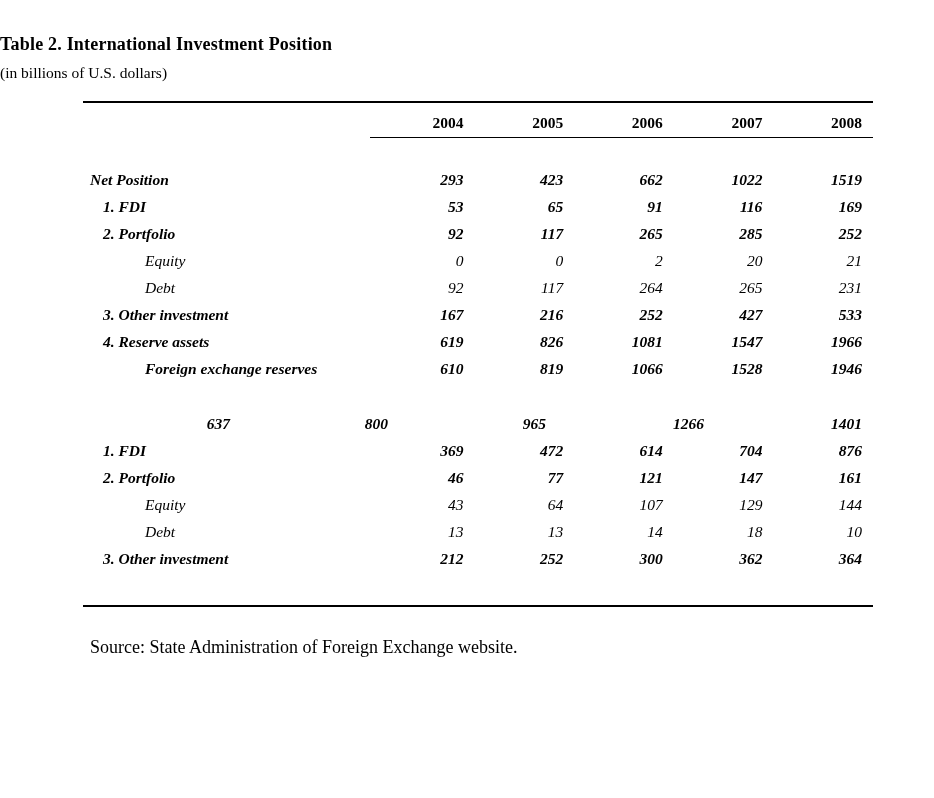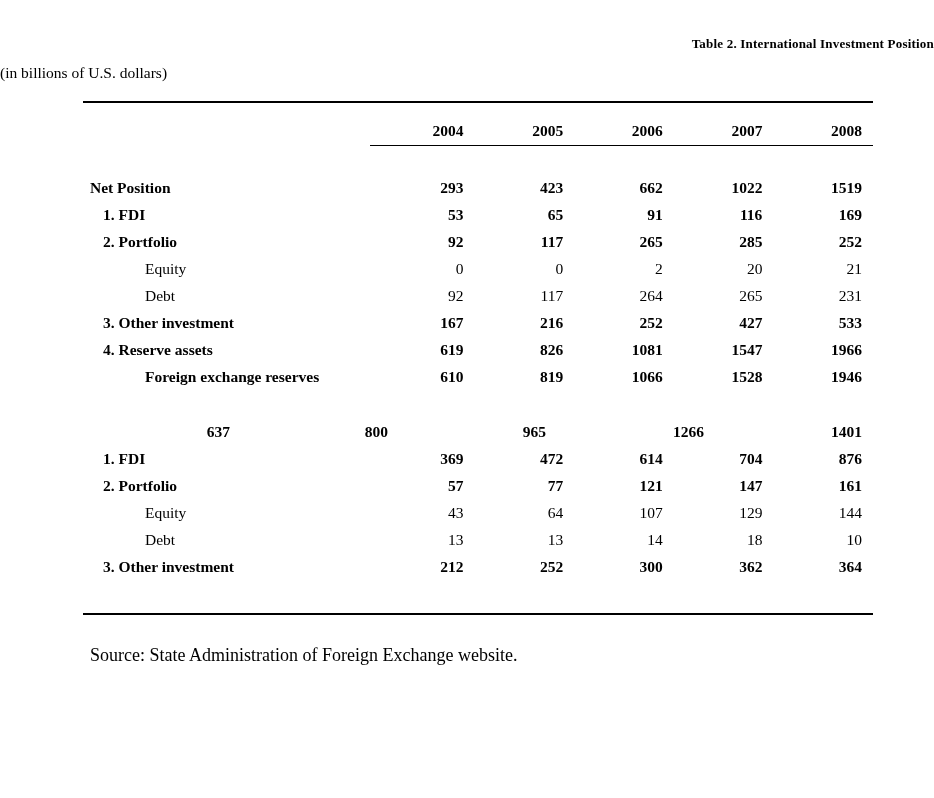--- a/index.html
+++ b/index.html
@@ -8,57 +8,58 @@
     width: 934px;
     height: 798px;
     background: #ffffff;
     color: #000000;
     font-family: "Liberation Serif", "DejaVu Serif", serif;
     box-sizing: border-box;
     padding-top: 33px;
     overflow: hidden;
   }
   .title {
-    text-align: right;
+    text-align: left;
     font-weight: bold;
-    font-size: 13px;
+    font-size: 18px;
     line-height: 22px;
     letter-spacing: 0.2px;
   }
   .subtitle {
     font-size: 15.5px;
     line-height: 22px;
     margin-top: 7px;
   }
   .table-wrap {
     position: relative;
     margin-left: 83px;
     width: 790px;
     margin-top: 17px;
   }
   .rule-top    { border-top: 2px solid #000; }
   .rule-bottom { border-top: 2px solid #000; margin-top: 33px; }
   .header-row {
     display: flex;
     align-items: center;
     height: 28px;
-    margin-top: 14px;
+    margin-top: 6px;
   }
   .header-spacer { width: 292px; flex: none; }
   .num-area { display: flex; flex: 1; }
   .header-underline {
     margin-left: 287px;
     width: 503px;
     border-top: 1.5px solid #000;
   }
   .row {
     display: flex;
     height: 27px;
     line-height: 27px;
     font-size: 15.5px;
+    font-style: italic;
   }
   .row.bold { font-weight: bold; }
   .row.gap-section { margin-top: 28px; }
   .row.gap-sub     { }
   .row .label {
     width: 292px;
     flex: none;
     white-space: nowrap;
     box-sizing: border-box;
   }
@@ -177,21 +178,21 @@
         <div class="row gap-sub bold">
           <div class="label indent-1">1. FDI</div>
           <div class="cell">369</div>
           <div class="cell">472</div>
           <div class="cell">614</div>
           <div class="cell">704</div>
           <div class="cell">876</div>
         </div>
         <div class="row gap-none bold">
           <div class="label indent-1">2. Portfolio</div>
-          <div class="cell">57</div>
+          <div class="cell">46</div>
           <div class="cell">77</div>
           <div class="cell">121</div>
           <div class="cell">147</div>
           <div class="cell">161</div>
         </div>
         <div class="row gap-none">
           <div class="label indent-2">Equity</div>
           <div class="cell">43</div>
           <div class="cell">64</div>
           <div class="cell">107</div>

